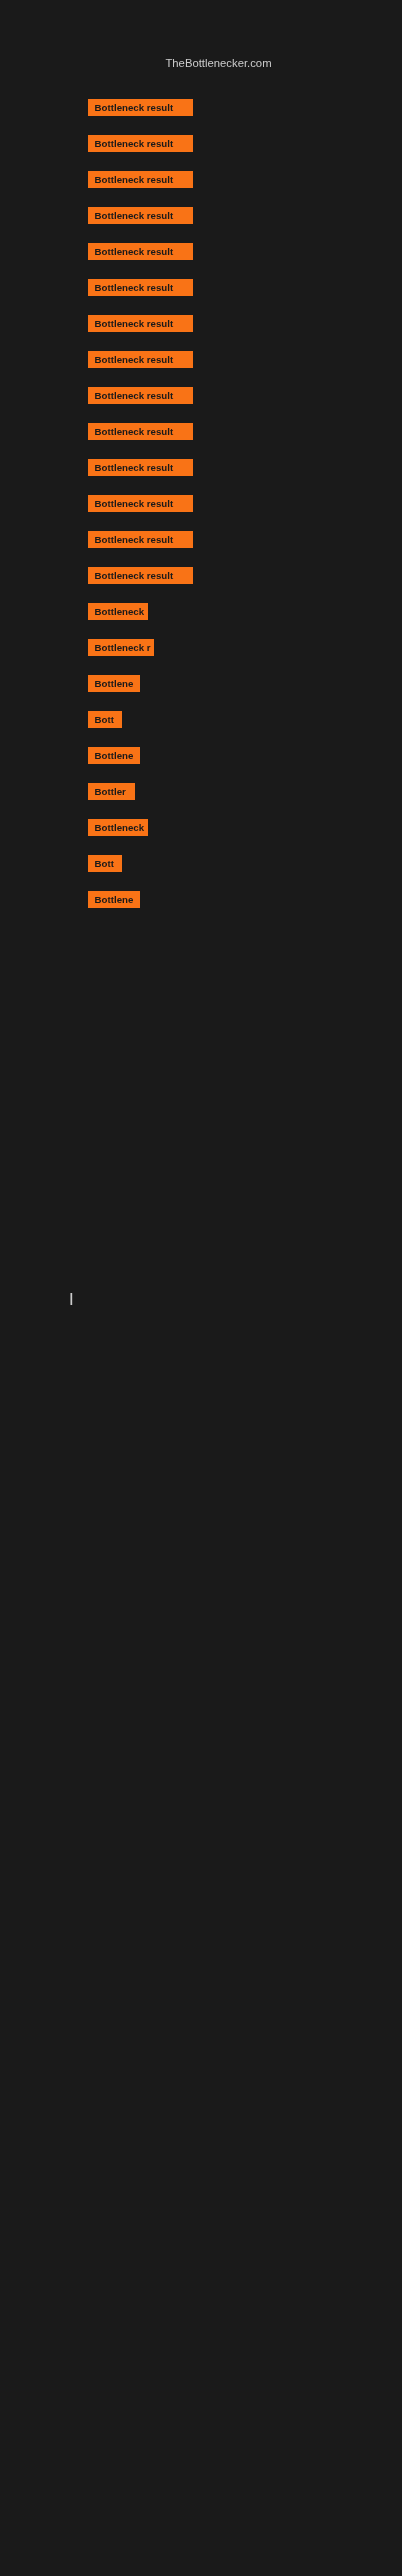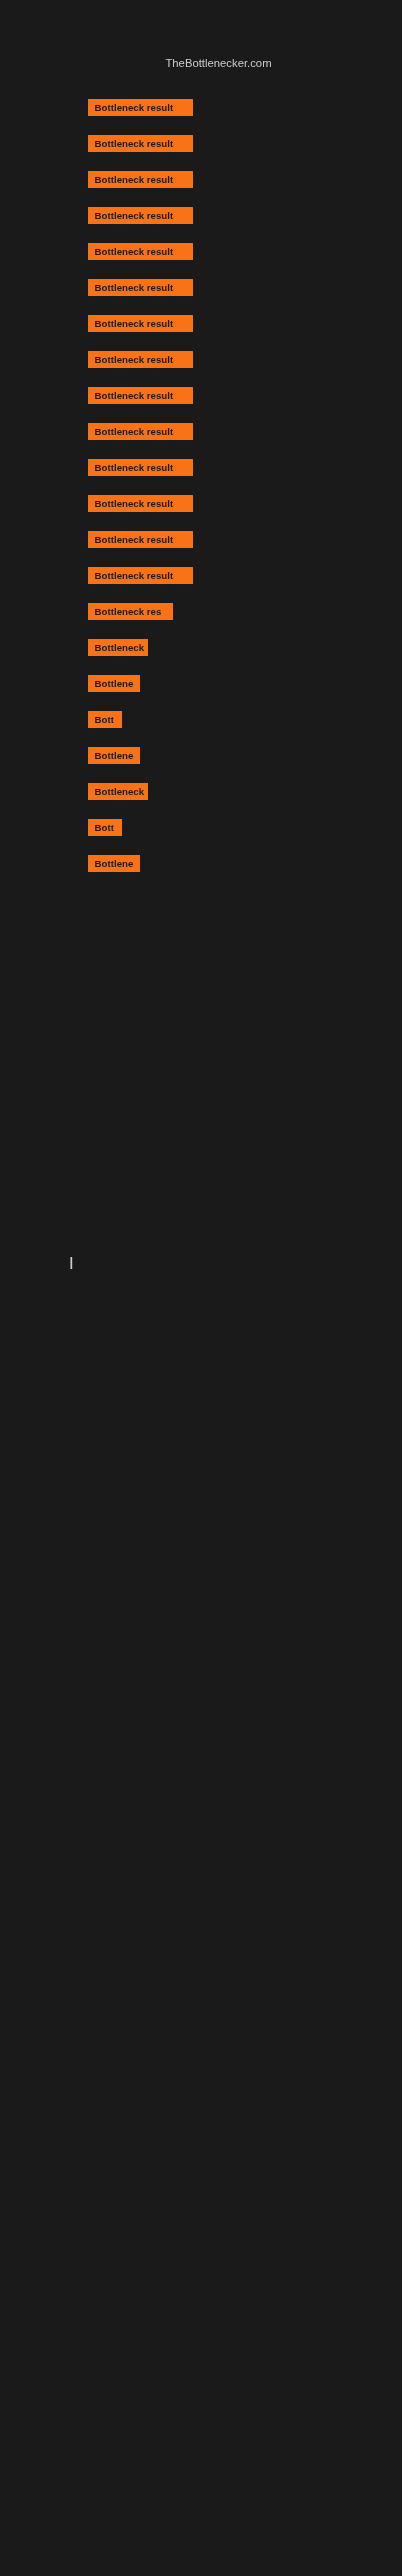--- a/index.html
+++ b/index.html
@@ -94,33 +94,36 @@
       <div class="row">
         <div class="bottleneck-item" style="max-width: 105px; width: 105px;">Bottleneck result</div>
       </div>
       <div class="row">
         <div class="bottleneck-item" style="max-width: 105px; width: 105px;">Bottleneck result</div>
       </div>
       <div class="row">
         <div class="bottleneck-item" style="max-width: 105px; width: 105px;">Bottleneck result</div>
       </div>
       <div class="row">
-        <div class="bottleneck-item" style="max-width: 85px; width: 85px;">Bottleneck res</div>
+        <div class="bottleneck-item" style="max-width: 60px; width: 60px;">Bottleneck</div>
       </div>
       <div class="row">
-        <div class="bottleneck-item" style="max-width: 60px; width: 60px;">Bottleneck</div>
+        <div class="bottleneck-item" style="max-width: 66px; width: 66px;">Bottleneck r</div>
       </div>
       <div class="row">
         <div class="bottleneck-item" style="max-width: 52px; width: 52px;">Bottlene</div>
       </div>
       <div class="row">
         <div class="bottleneck-item" style="max-width: 34px; width: 34px;">Bott</div>
       </div>
       <div class="row">
         <div class="bottleneck-item" style="max-width: 52px; width: 52px;">Bottlene</div>
+      </div>
+      <div class="row">
+        <div class="bottleneck-item" style="max-width: 47px; width: 47px;">Bottler</div>
       </div>
       <div class="row">
         <div class="bottleneck-item" style="max-width: 60px; width: 60px;">Bottleneck</div>
       </div>
       <div class="row">
         <div class="bottleneck-item" style="max-width: 34px; width: 34px;">Bott</div>
       </div>
       <div class="row">
         <div class="bottleneck-item" style="max-width: 52px; width: 52px;">Bottlene</div>
       </div>

